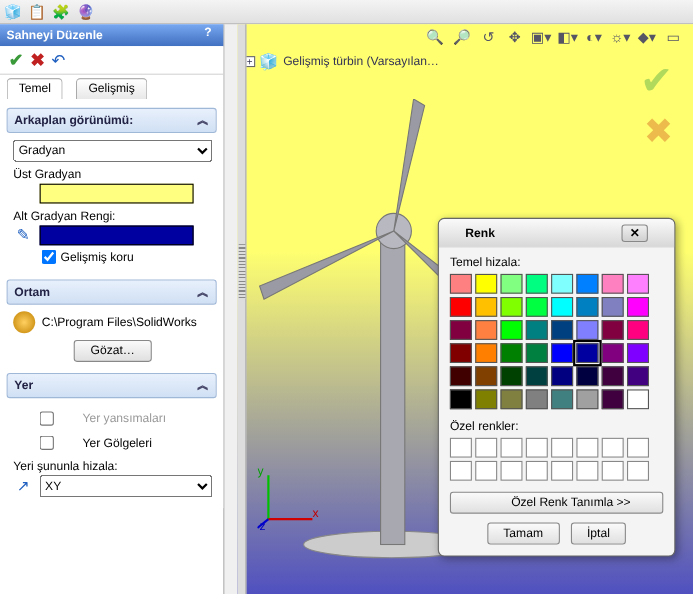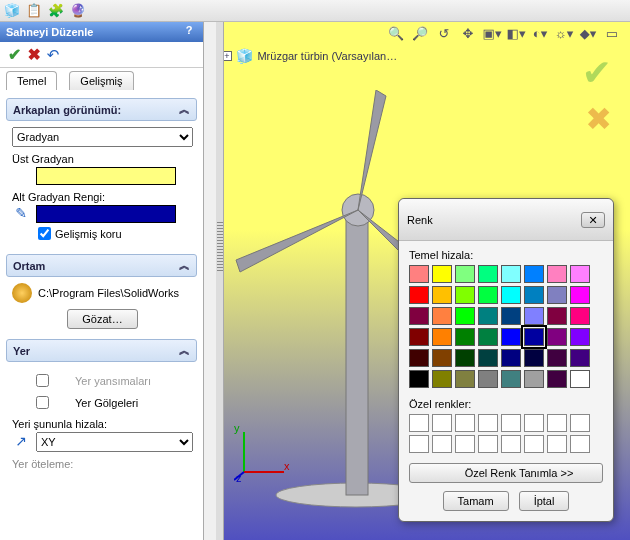--- a/index.html
+++ b/index.html
@@ -38,21 +38,21 @@
   .tree-row { position: absolute; top: 26px; left: 6px; display: flex; align-items: center; gap: 4px; color: #335; font-size: 11px; }
   .tree-exp { width: 10px; height: 10px; border: 1px solid #666; display: inline-flex; align-items: center; justify-content: center; font-size: 9px; cursor: pointer; background: #fff; }
   .assy-ico { color: #c9a200; font-size: 14px; }
   .corner-check { position: absolute; top: 30px; right: 18px; font-size: 36px; color: rgba(60,160,60,0.4); cursor: pointer; }
   .corner-x     { position: absolute; top: 78px; right: 18px; font-size: 32px; color: rgba(220,120,40,0.5); cursor: pointer; }
   .turbine { position: absolute; left: 10px; bottom: 30px; }
   .csys { position: absolute; left: 18px; bottom: 58px; }
   .csys line { stroke-width: 2; }
   
   .dlg { position: absolute; left: 398px; top: 198px; width: 216px; background: #f4f4f4; border: 1px solid #666; border-radius: 6px; box-shadow: 2px 2px 8px rgba(0,0,0,0.35); z-index: 50; }
-  .dlg-title { height: 42px; background: linear-gradient(#fafafa,#d8d8d8); border-bottom: 1px solid #bbb; border-radius: 6px 6px 0 0; display: flex; align-items: center; padding: 0 8px; font-size: 12px; }
+  .dlg-title { height: 26px; background: linear-gradient(#fafafa,#d8d8d8); border-bottom: 1px solid #bbb; border-radius: 6px 6px 0 0; display: flex; align-items: center; padding: 0 24px; font-size: 12px; font-weight: bold; }
   .dlg-title .spacer { flex: 1; }
   .dlg-close { width: 24px; height: 16px; border: 1px solid #888; border-radius: 3px; background: linear-gradient(#f0f0f0,#d0d0d0); text-align: center; line-height: 14px; cursor: pointer; font-size: 11px; }
   .dlg-body { padding: 8px 10px 10px 10px; }
   .palette { display: grid; grid-template-columns: repeat(8, 20px); grid-auto-rows: 18px; gap: 3px; margin: 4px 0 10px 0; }
   .pcell { border: 1px solid #555; cursor: pointer; }
   .pcell.sel { outline: 2px solid #000; outline-offset: 1px; }
   .custom-row { display: grid; grid-template-columns: repeat(8, 20px); grid-auto-rows: 18px; gap: 3px; margin: 4px 0 10px 0; }
   .ccell { border: 1px solid #888; background: #fff; cursor: pointer; }
   .dlg-btn-wide { width: 100%; margin-bottom: 8px; padding-left: 40px; }
   .dlg-actions { display: flex; gap: 10px; justify-content: center; }
@@ -136,21 +136,20 @@
         <input type="checkbox" id="fs" style="">
         <label for="fs">Yer Gölgeleri</label>
       </div>
       <div class="sub-label">Yeri şununla hizala:</div>
       <div class="swatch-row">
         <span class="eyedrop">↗</span>
         <select style="flex:1;height:20px">
           <option>XY</option>
         </select>
       </div>
-      <div class="sub-label" style="color:#888">Yer öteleme:</div>
     </div>
 
   </div>
 </div>
 
 <div class="vbar">
     <div class="vgrip"></div>
   </div>
 
 <div class="viewport">
@@ -162,21 +161,21 @@
     <span class="vp-ico">▣▾</span>
     <span class="vp-ico">◧▾</span>
     <span class="vp-ico">◐▾</span>
     <span class="vp-ico">☼▾</span>
     <span class="vp-ico">◆▾</span>
     <span class="vp-ico">▭</span>
   </div>
   <div class="tree-row">
     <span class="tree-exp">+</span>
     <span class="assy-ico">🧊</span>
-    <span>Mrüzgar türbin  (Varsayılan…</span>
+    <span>Gelişmiş türbin  (Varsayılan…</span>
   </div>
   <span class="corner-check">✔</span>
   <span class="corner-x">✖</span>
 
   <svg class="turbine" width="230" height="420">
     <ellipse cx="130" cy="405" rx="80" ry="12" fill="#ccc" stroke="#888"></ellipse>
     <rect x="120" y="130" width="22" height="275" fill="#a8a8b0" stroke="#777"></rect>
     <circle cx="132" cy="120" r="16" fill="#b8b8c0" stroke="#777"></circle>
     <polygon points="132,120 150,0 160,6" fill="#9a9aa4" stroke="#777"></polygon>
     <polygon points="132,120 10,170 14,182" fill="#9a9aa4" stroke="#777"></polygon>

